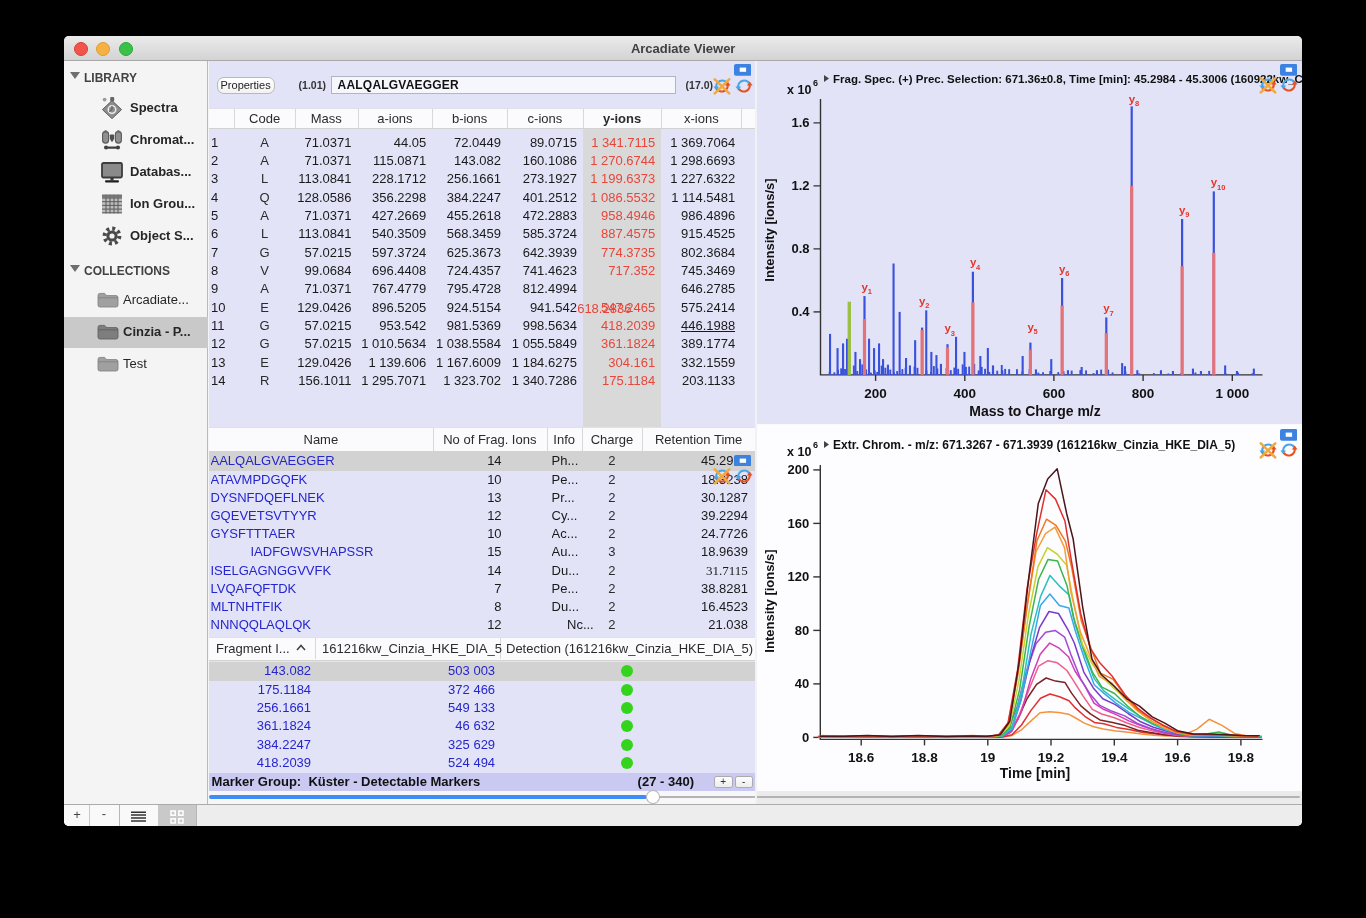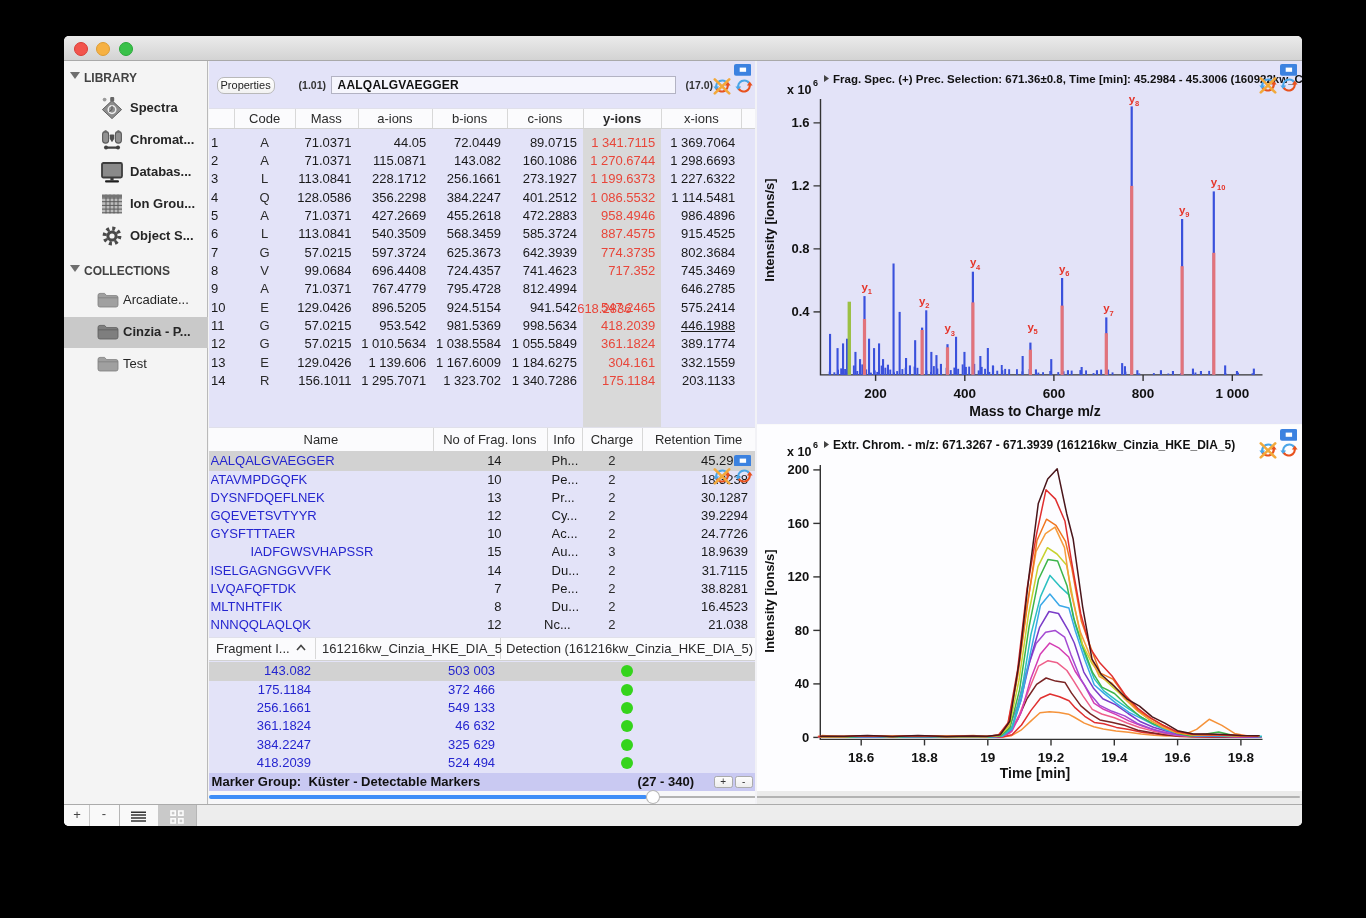--- a/index.html
+++ b/index.html
@@ -19,20 +19,21 @@
 .num{text-align:right;}
 .red{color:#e8463a;}
 .blue{color:#2525cf;font-weight:400;}
 svg{display:block;}
 </style></head><body>
 <div id="win">
     <div class="abs" id="titlebar"></div>
     <div class="tl" style="left:9.5px;background:#f2544c;border:1px solid #da3d36;"></div>
     <div class="tl" style="left:32px;background:#f6b143;border:1px solid #dE9c32;"></div>
     <div class="tl" style="left:54.5px;background:#39c149;border:1px solid #28a938;"></div>
+    <div id="title">Arcadiate Viewer</div>
     <div class="abs" id="sidebar">
       <div class="sbtri" style="left:6px;top:11px;"></div>
       <div class="sbhead" style="top:9px;">LIBRARY</div>
       <div class="abs" style="left:35.7px;top:35px;">
         <svg width="24" height="24" viewBox="0 0 24 24">
           <rect x="10.2" y="1" width="4" height="4.6" rx="1" fill="#666"></rect>
           <circle cx="4.6" cy="3.6" r="1.9" fill="#9a9a9a"></circle>
           <polygon points="12,4.6 21.6,13.6 12,22.6 2.4,13.6" fill="#8c8c8c" stroke="#5f5f5f" stroke-width="1"></polygon>
           <circle cx="12" cy="13.6" r="3.8" fill="none" stroke="#ececec" stroke-width="1.5"></circle>
           <path d="M12,9.8 L12,13.6 L9.2,15.6" fill="none" stroke="#555" stroke-width="1"></path>
@@ -279,34 +280,34 @@
     <div class="cell num" style="left:578.3px;top:489.2px;width:105.70000000000005px;height:18px;line-height:18px;">24.7726</div>
     <div class="cell blue" style="left:146.5px;top:507.4px;height:18px;line-height:18px;padding-left:40px;">IADFGWSVHAPSSR</div>
     <div class="cell" style="left:369.1px;top:507.4px;width:68.5px;height:18px;line-height:18px;text-align:right;">15</div>
     <div class="cell" style="left:487.6px;top:507.4px;height:18px;line-height:18px;">Au...</div>
     <div class="cell hc" style="left:517.7px;top:507.4px;width:60.59999999999991px;height:18px;line-height:18px;">3</div>
     <div class="cell num" style="left:578.3px;top:507.4px;width:105.70000000000005px;height:18px;line-height:18px;">18.9639</div>
     <div class="cell blue" style="left:146.5px;top:525.6px;height:18px;line-height:18px;">ISELGAGNGGVVFK</div>
     <div class="cell" style="left:369.1px;top:525.6px;width:68.5px;height:18px;line-height:18px;text-align:right;">14</div>
     <div class="cell" style="left:487.6px;top:525.6px;height:18px;line-height:18px;">Du...</div>
     <div class="cell hc" style="left:517.7px;top:525.6px;width:60.59999999999991px;height:18px;line-height:18px;">2</div>
-    <div class="cell num" style="left:578px;top:525.6px;width:105.70000000000005px;height:18px;line-height:18px;">31.7115</div>
+    <div class="cell num" style="left:578px;top:525.6px;width:105.70000000000005px;height:18px;line-height:18px;font-family:Liberation Serif, serif;">31.7115</div>
     <div class="cell blue" style="left:146.5px;top:543.8px;height:18px;line-height:18px;">LVQAFQFTDK</div>
     <div class="cell" style="left:369.1px;top:543.8px;width:68.5px;height:18px;line-height:18px;text-align:right;">7</div>
     <div class="cell" style="left:487.6px;top:543.8px;height:18px;line-height:18px;">Pe...</div>
     <div class="cell hc" style="left:517.7px;top:543.8px;width:60.59999999999991px;height:18px;line-height:18px;">2</div>
     <div class="cell num" style="left:578.3px;top:543.8px;width:105.70000000000005px;height:18px;line-height:18px;">38.8281</div>
     <div class="cell blue" style="left:146.5px;top:562.0px;height:18px;line-height:18px;">MLTNHTFIK</div>
     <div class="cell" style="left:369.1px;top:562.0px;width:68.5px;height:18px;line-height:18px;text-align:right;">8</div>
     <div class="cell" style="left:487.6px;top:562.0px;height:18px;line-height:18px;">Du...</div>
     <div class="cell hc" style="left:517.7px;top:562.0px;width:60.59999999999991px;height:18px;line-height:18px;">2</div>
     <div class="cell num" style="left:578.3px;top:562.0px;width:105.70000000000005px;height:18px;line-height:18px;">16.4523</div>
     <div class="cell blue" style="left:146.5px;top:580.2px;height:18px;line-height:18px;">NNNQQLAQLQK</div>
     <div class="cell" style="left:369.1px;top:580.2px;width:68.5px;height:18px;line-height:18px;text-align:right;">12</div>
-    <div class="cell" style="left:480px;top:580.2px;height:18px;line-height:18px;">Nc...</div>
+    <div class="cell" style="left:503px;top:580.2px;height:18px;line-height:18px;">Nc...</div>
     <div class="cell hc" style="left:517.7px;top:580.2px;width:60.59999999999991px;height:18px;line-height:18px;">2</div>
     <div class="cell num" style="left:578.3px;top:580.2px;width:105.70000000000005px;height:18px;line-height:18px;">21.038</div>
     <div class="hdrband" style="left:144.6px;top:601px;width:546.4px;height:23.5px;"></div>
     <div class="vsep" style="left:251.1px;top:602px;height:21px;"></div>
     <div class="vsep" style="left:435.7px;top:602px;height:21px;"></div>
     <div class="cell" style="left:152px;top:604px;height:18px;line-height:18px;color:#2b2b2b;">Fragment I...</div>
     <div class="abs" style="left:232px;top:608px;">
       <svg width="10" height="7" viewBox="0 0 10 7">
         <path d="M1,6 L5,1.5 L9,6" fill="none" stroke="#444" stroke-width="1.6"></path>
       </svg>

